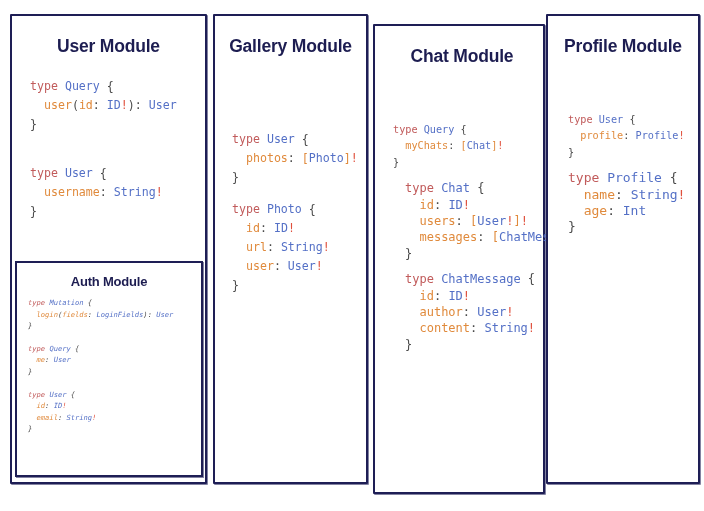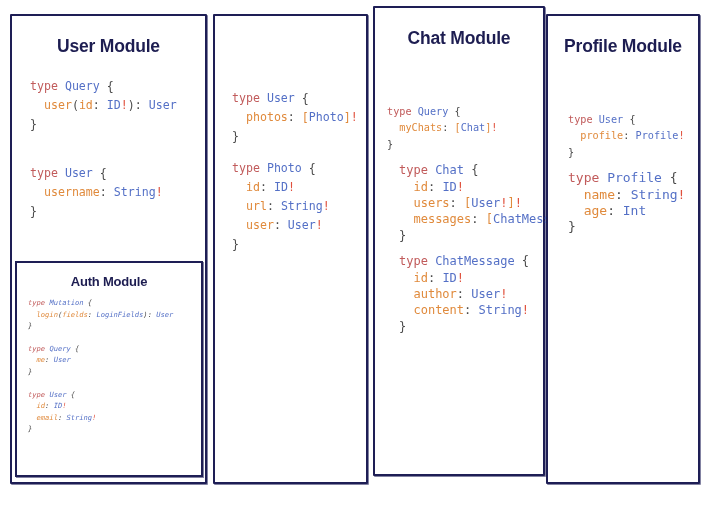--- a/index.html
+++ b/index.html
@@ -110,22 +110,22 @@
     margin: 73px 0 0 17px;
   }
   #gallery-code2 {
     font-size: 11.6px;
     line-height: 19.2px;
     margin: 12px 0 0 17px;
   }
 
   
   #panel-chat {
-    left: 373px; top: 6px;
-    width: 172px; height: 470px;
+    left: 373px; top: 24px;
+    width: 172px; height: 470px; padding-left: 6px;
   }
   #chat-code1 {
     font-size: 10.2px;
     line-height: 16.4px;
     margin: 55px 0 0 12px;
   }
   #chat-code2, #chat-code3 {
     font-size: 12px;
     line-height: 16.4px;
     margin: 9px 0 0 24px;
@@ -164,20 +164,21 @@
 
       <pre class="code auth-code"><span class="k">type</span>&nbsp;<span class="tn">Mutation</span>&nbsp;<span class="p">{</span><br>&nbsp;&nbsp;<span class="f">login</span><span class="p">(</span><span class="f">fields</span><span class="p">:</span>&nbsp;<span class="tn">LoginFields</span><span class="p">)</span><span class="p">:</span>&nbsp;<span class="tn">User</span><br><span class="p">}</span></pre>
 
       <pre class="code auth-code gap"><span class="k">type</span>&nbsp;<span class="tn">Query</span>&nbsp;<span class="p">{</span><br>&nbsp;&nbsp;<span class="f">me</span><span class="p">:</span>&nbsp;<span class="tn">User</span><br><span class="p">}</span></pre>
 
       <pre class="code auth-code gap"><span class="k">type</span>&nbsp;<span class="tn">User</span>&nbsp;<span class="p">{</span><br>&nbsp;&nbsp;<span class="f">id</span><span class="p">:</span>&nbsp;<span class="tn">ID</span><span class="bang">!</span><br>&nbsp;&nbsp;<span class="f">email</span><span class="p">:</span>&nbsp;<span class="tn">String</span><span class="bang">!</span><br><span class="p">}</span></pre>
     </section>
   </section>
 
   <section class="panel" id="panel-gallery">
+    <div class="panel-title main-title">Gallery Module</div>
 
     <pre class="code" id="gallery-code1"><span class="k">type</span>&nbsp;<span class="tn">User</span>&nbsp;<span class="p">{</span><br>&nbsp;&nbsp;<span class="f">photos</span><span class="p">:</span>&nbsp;<span class="f">[</span><span class="tn">Photo</span><span class="f">]</span><span class="bang">!</span><br><span class="p">}</span></pre>
 
     <pre class="code" id="gallery-code2"><span class="k">type</span>&nbsp;<span class="tn">Photo</span>&nbsp;<span class="p">{</span><br>&nbsp;&nbsp;<span class="f">id</span><span class="p">:</span>&nbsp;<span class="tn">ID</span><span class="bang">!</span><br>&nbsp;&nbsp;<span class="f">url</span><span class="p">:</span>&nbsp;<span class="tn">String</span><span class="bang">!</span><br>&nbsp;&nbsp;<span class="f">user</span><span class="p">:</span>&nbsp;<span class="tn">User</span><span class="bang">!</span><br><span class="p">}</span></pre>
   </section>
 
   <section class="panel" id="panel-chat">
     <div class="panel-title main-title">Chat Module</div>
 
     <pre class="code" id="chat-code1"><span class="k">type</span>&nbsp;<span class="tn">Query</span>&nbsp;<span class="p">{</span><br>&nbsp;&nbsp;<span class="f">myChats</span><span class="p">:</span>&nbsp;<span class="f">[</span><span class="tn">Chat</span><span class="f">]</span><span class="bang">!</span><br><span class="p">}</span></pre>

